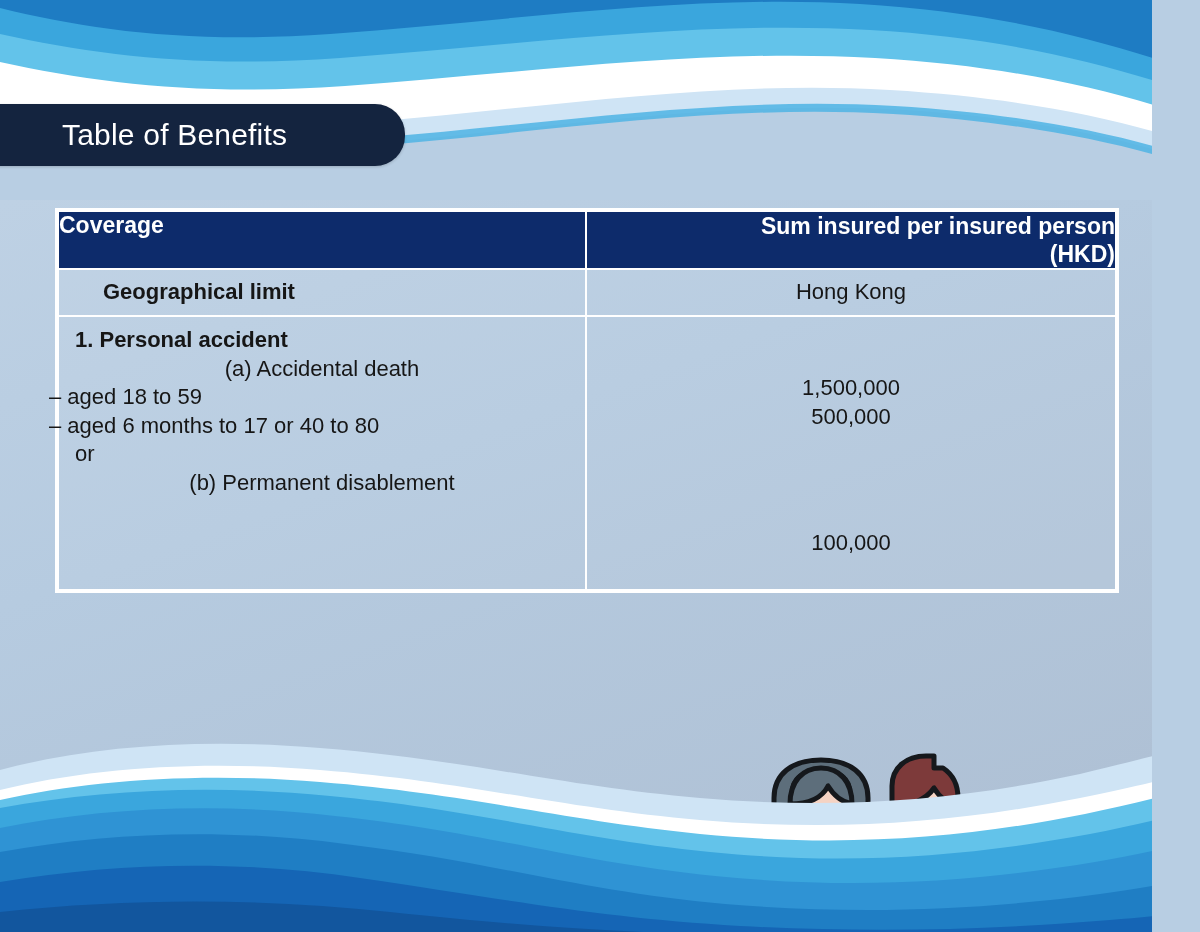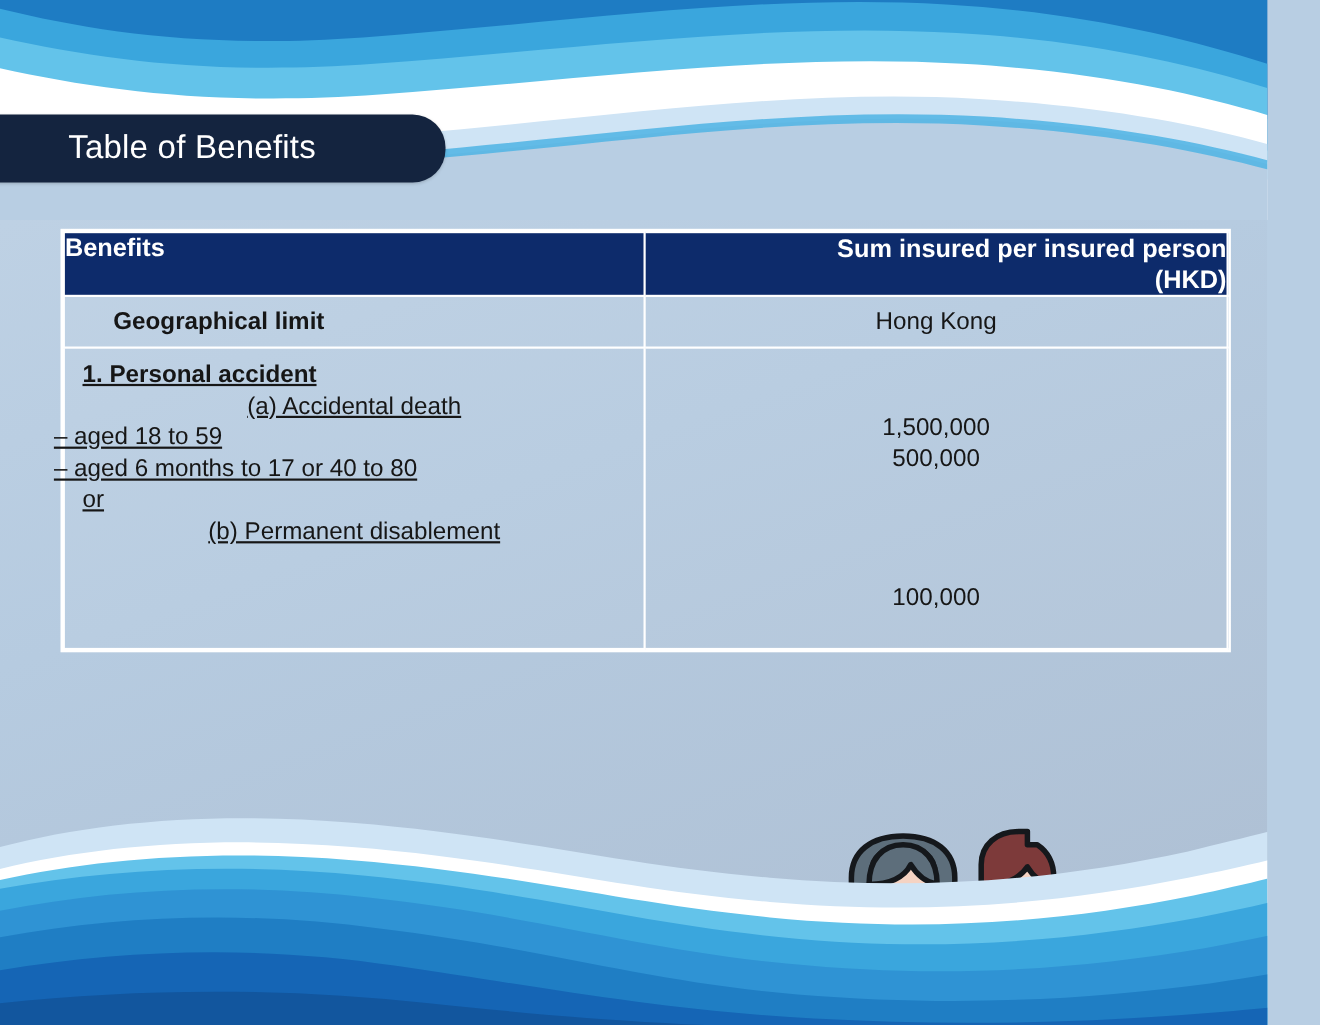--- a/index.html
+++ b/index.html
@@ -118,21 +118,21 @@
     margin-bottom: 6px;
   }
   .lvl-or { padding-left: 0px; margin-top: 6px; margin-bottom: 2px; }
 
   
   .vals { list-style: none; margin: 0; padding: 0; text-align: center; }
   .vals li { line-height: 1.30; }
   .v-spacer-1 { height: 48px; }
   .v-spacer-2 { height: 98px; }
 
-  .pa-cell { height: 272px; text-decoration: underline; }
+  .pa-cell { height: 272px; }
 
   .dual-line { line-height: 1.34; }
 
   
   .people {
     position: absolute;
     left: 738px;
     top: 752px;
     width: 250px;
     height: 165px;
@@ -174,21 +174,21 @@
     <span class="title-text">Table of Benefits</span>
   </div>
 
   <table class="benefits-table">
     <colgroup>
       <col class="col-coverage">
       <col class="col-sum">
     </colgroup>
     <thead>
       <tr>
-        <th class="h-coverage">Benefits</th>
+        <th class="h-coverage">Coverage</th>
         <th class="h-sum">
           <div>Sum insured per insured person</div>
           <div>(HKD)</div>
         </th>
       </tr>
     </thead>
     <tbody>
 
       <tr>
         <td>

